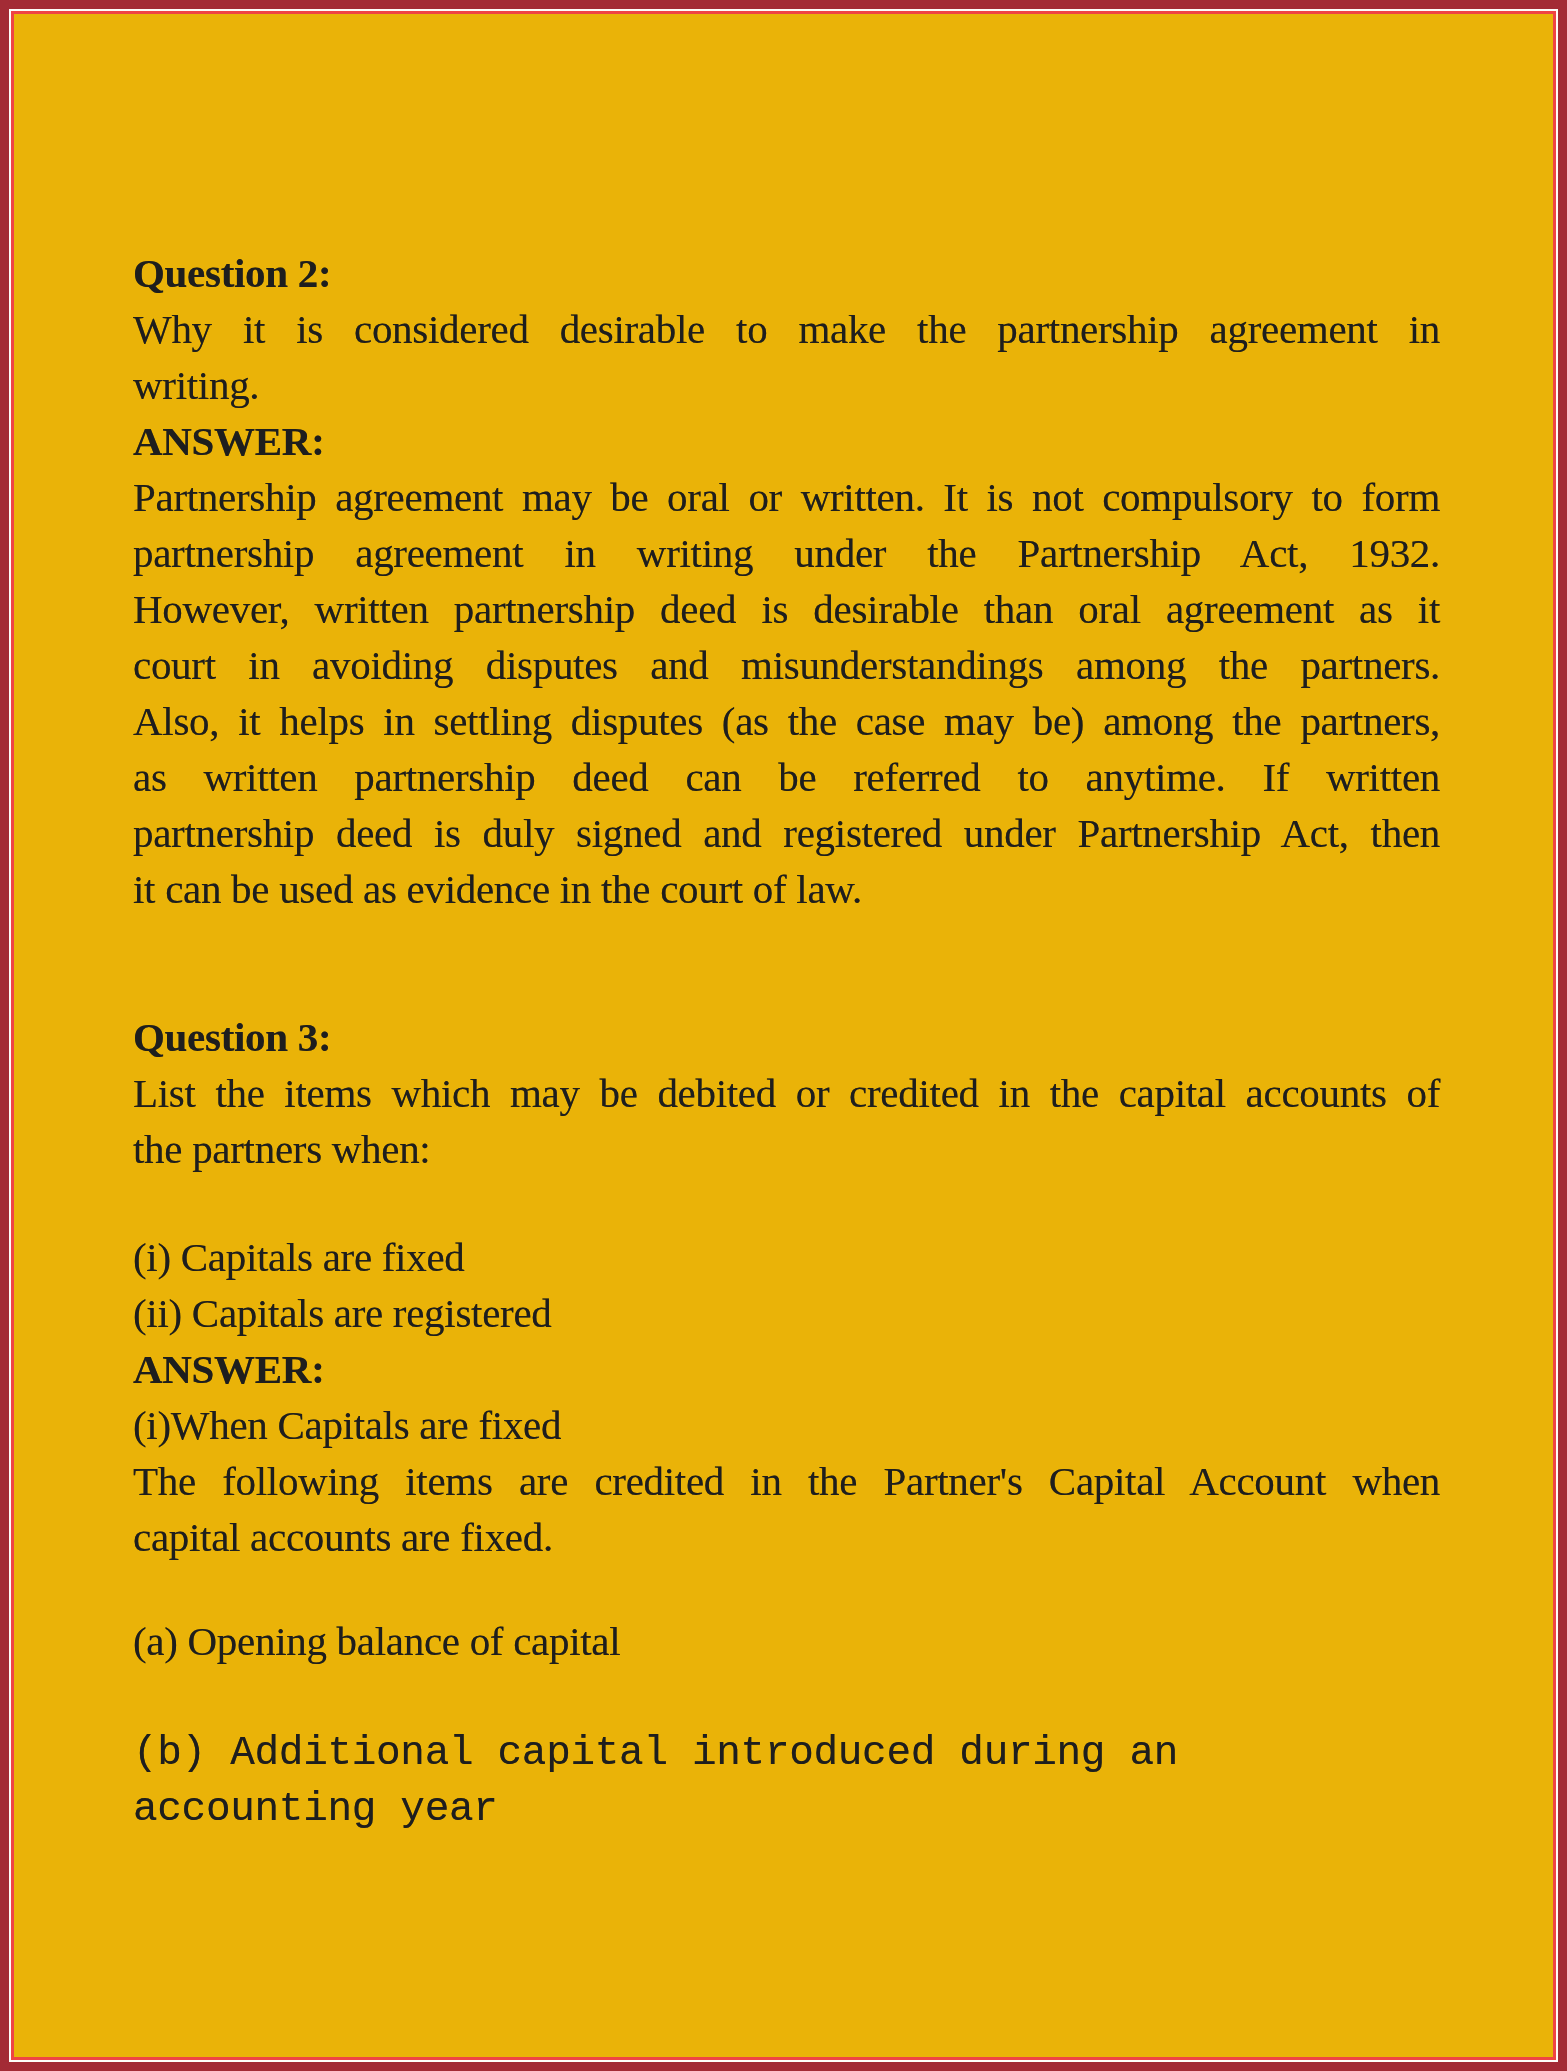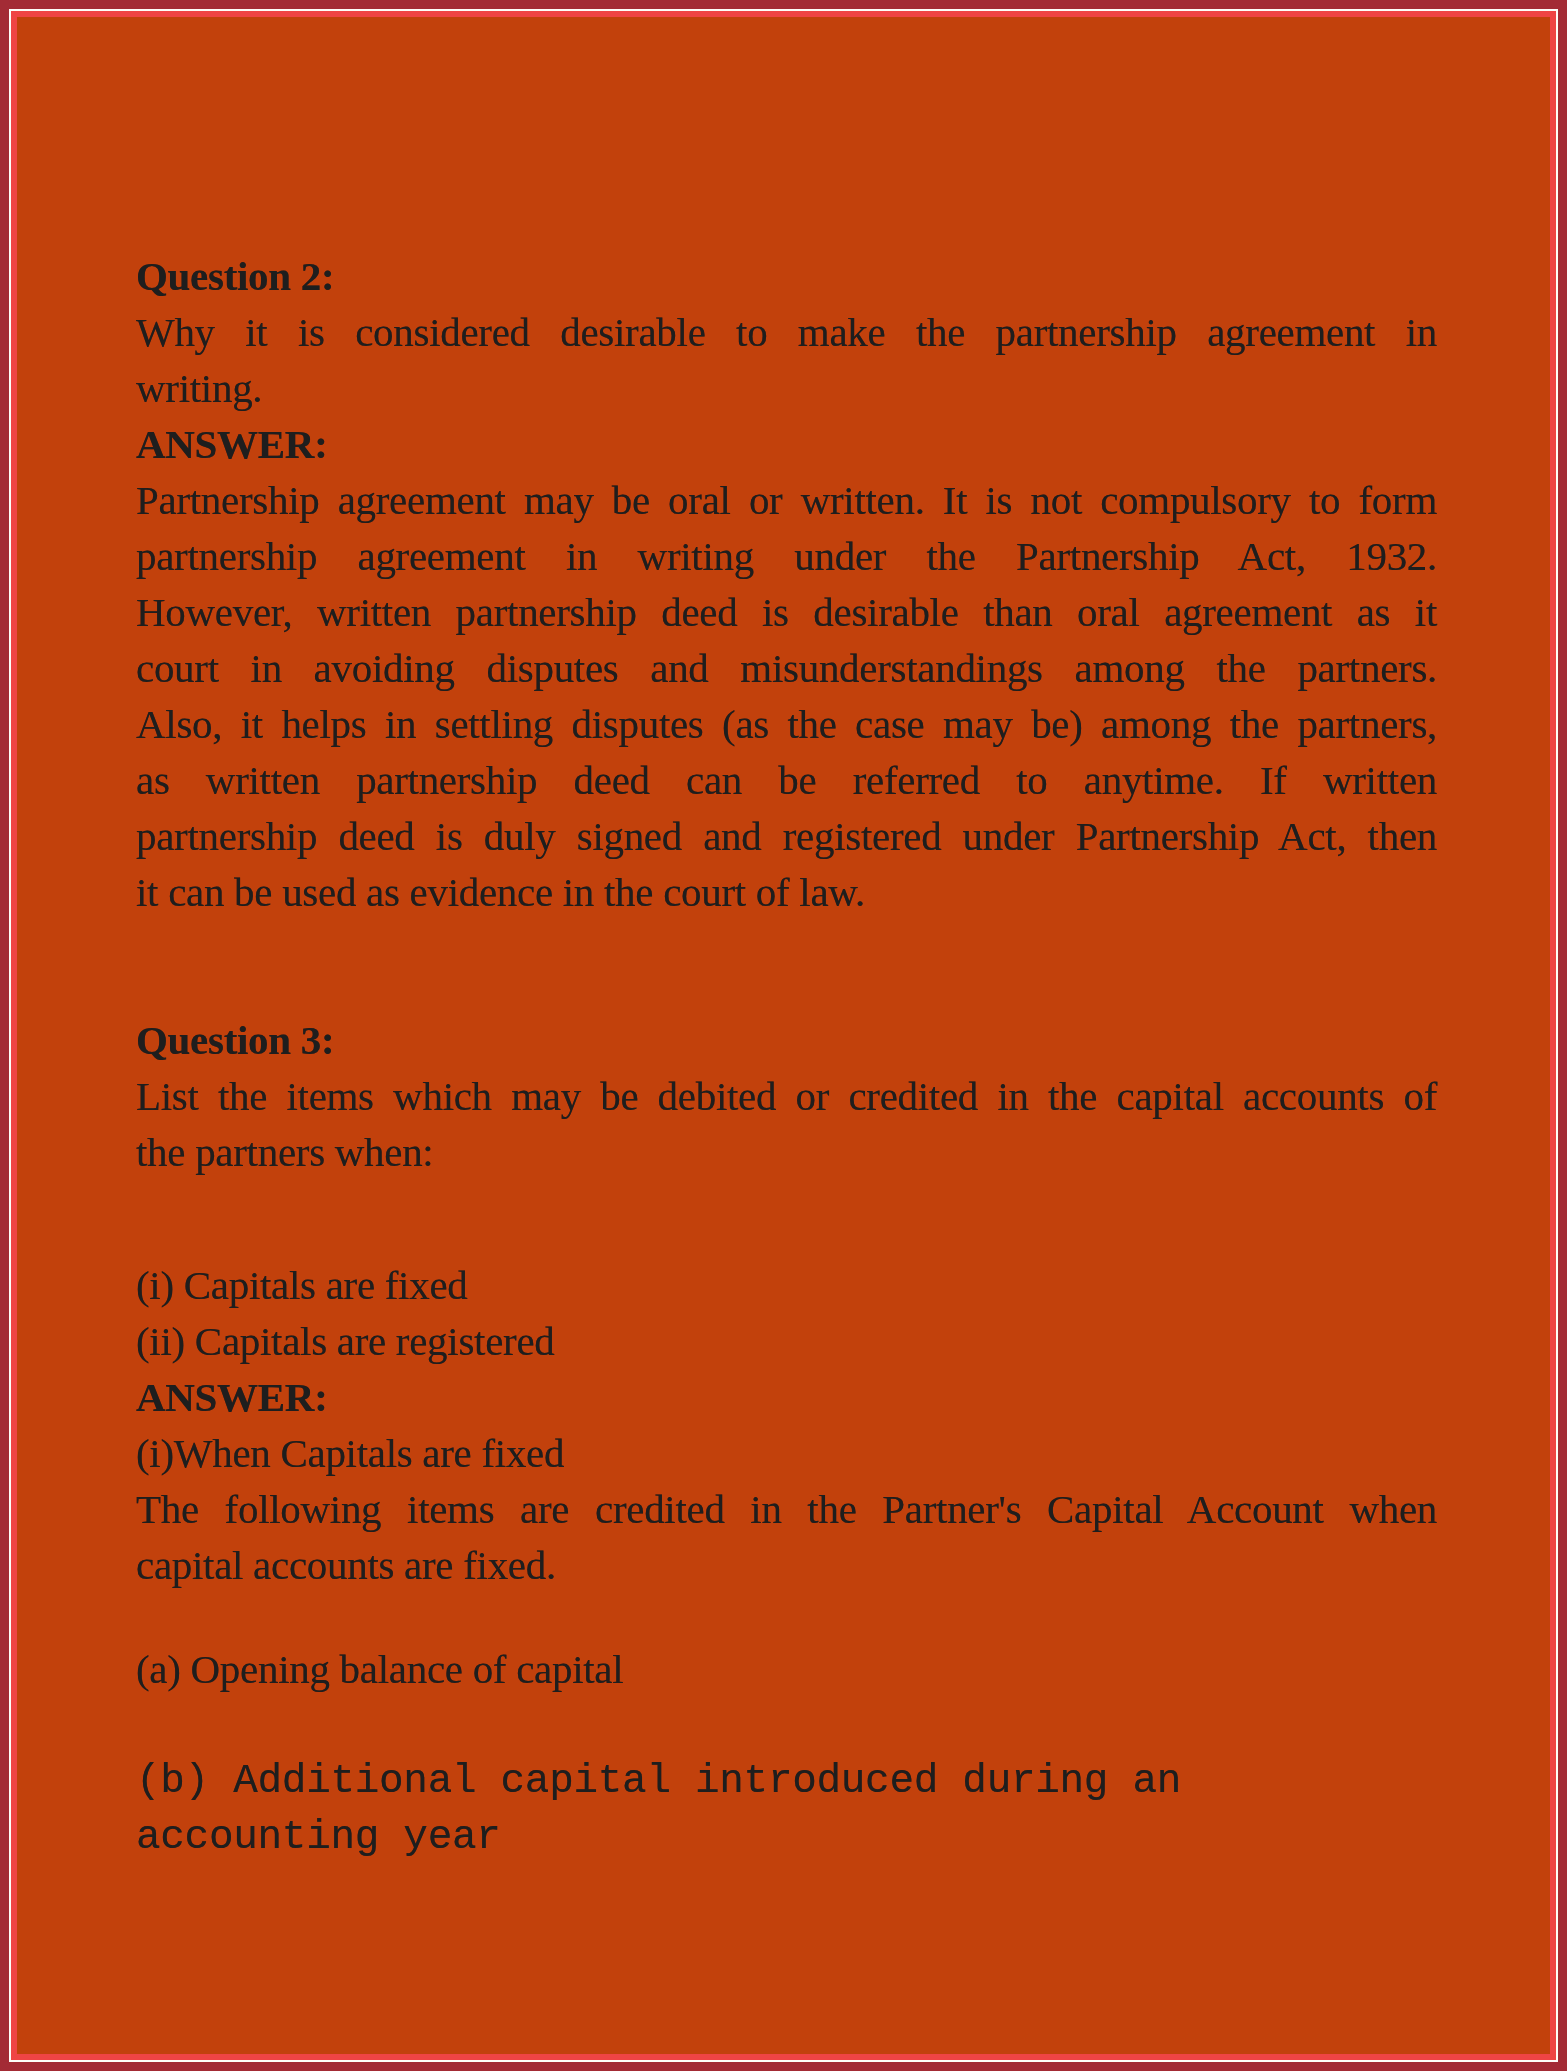--- a/index.html
+++ b/index.html
@@ -17,22 +17,22 @@
     height: 2071px;
     background: #fdfdf9;
     border: 9px solid #a32b35;
     padding: 2px;
     overflow: hidden;
   }
   .page-inner {
     box-sizing: border-box;
     width: 100%;
     height: 100%;
-    border: 6px solid #ef4444;
-    background: #c2410c;
+    border: 3px solid #ef4444;
+    background: #eab308;
     overflow: hidden;
   }
   .content {
     box-sizing: border-box;
     width: 100%;
     height: 100%;
     padding: 231px 113px 0 119px;
     color: #1e1e1e;
     font-size: 41px;
     line-height: 56px;
@@ -45,21 +45,21 @@
     text-align: left;
   }
   .jline {
     text-align: justify;
     text-align-last: justify;
   }
   .pline {
     text-align: left;
   }
   .gap-q3   { margin-top: 92px; font-family: Liberation Serif, serif; }
-  .gap-list { margin-top: 77px; }
+  .gap-list { margin-top: 52px; }
   .gap-a    { margin-top: 48px; }
   .gap-b    { margin-top: 56px; font-family: Liberation Mono, monospace; }
 </style>
 </head>
 <body>
 
 <div class="page-outer">
   <div class="page-inner">
     <div class="content">
 

